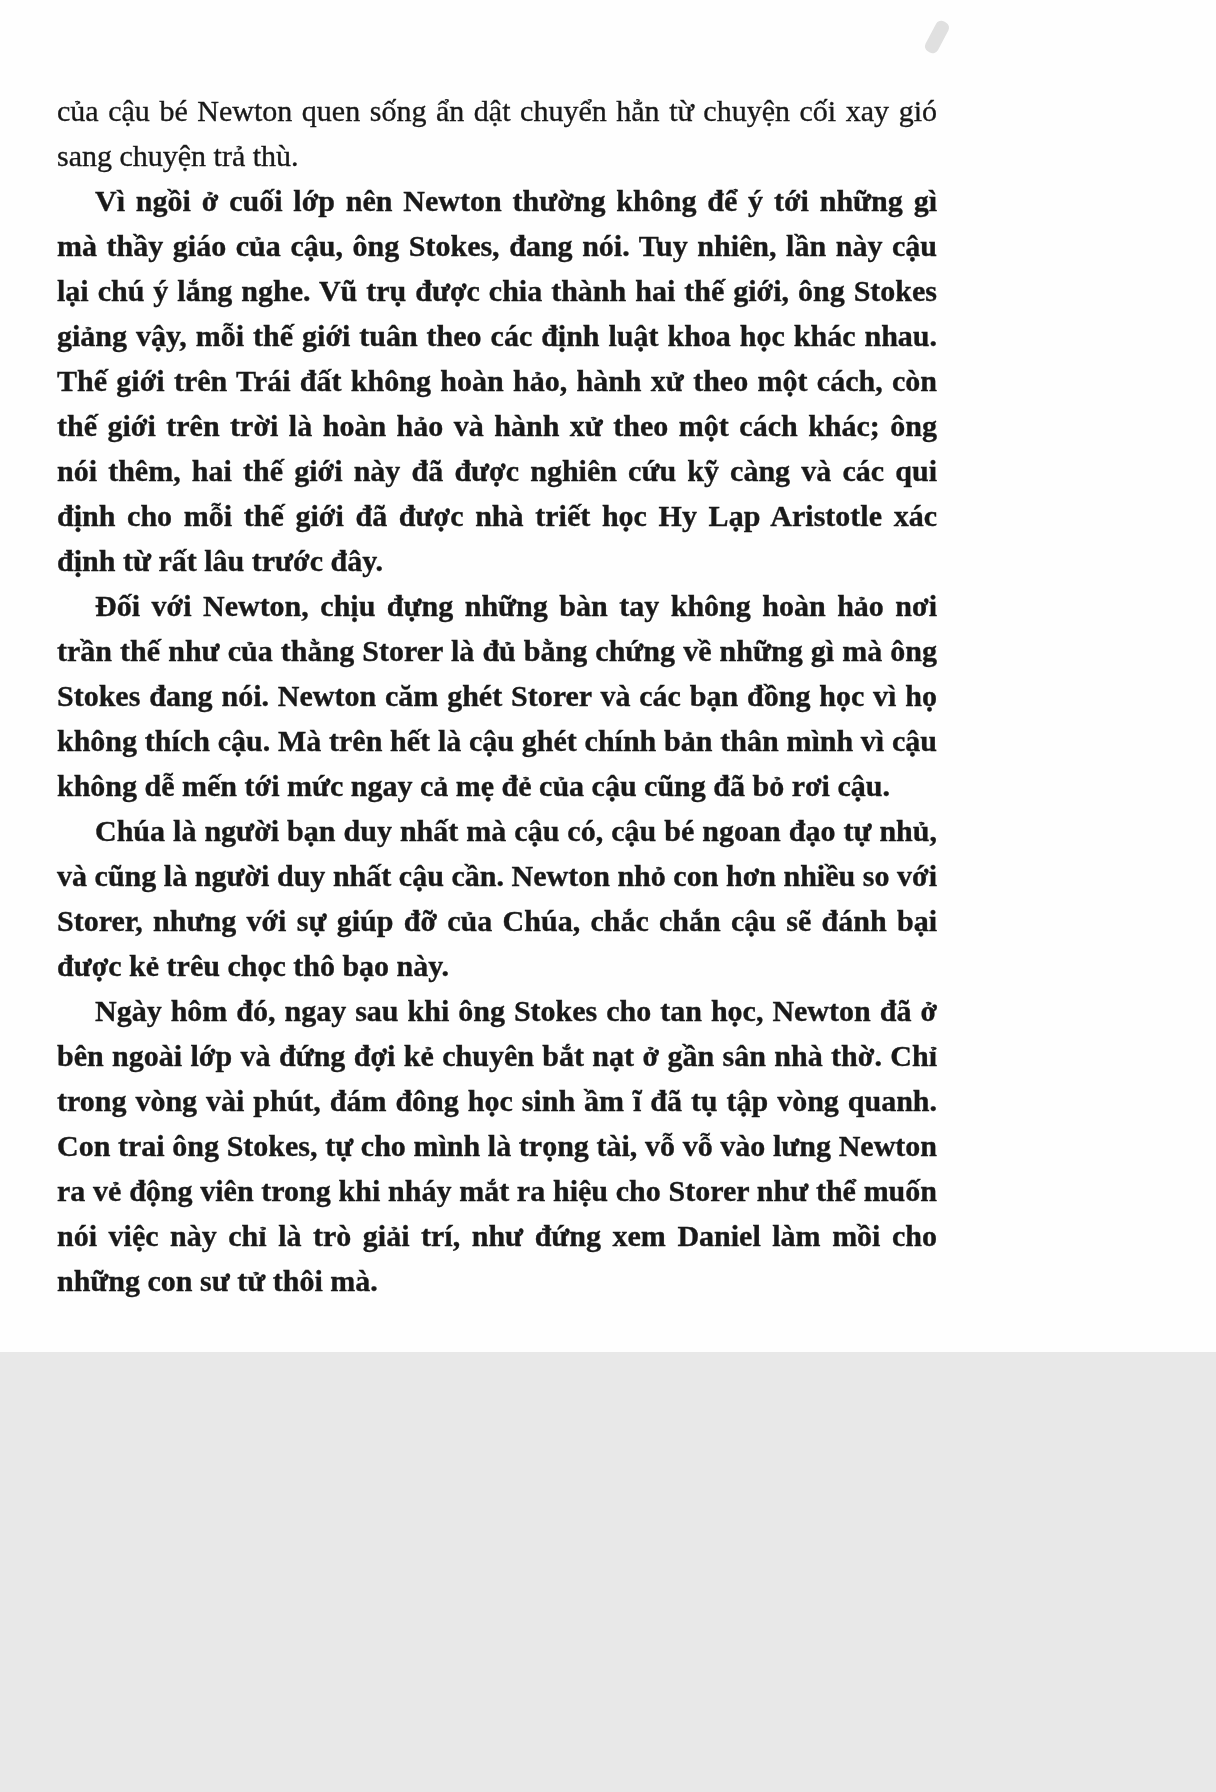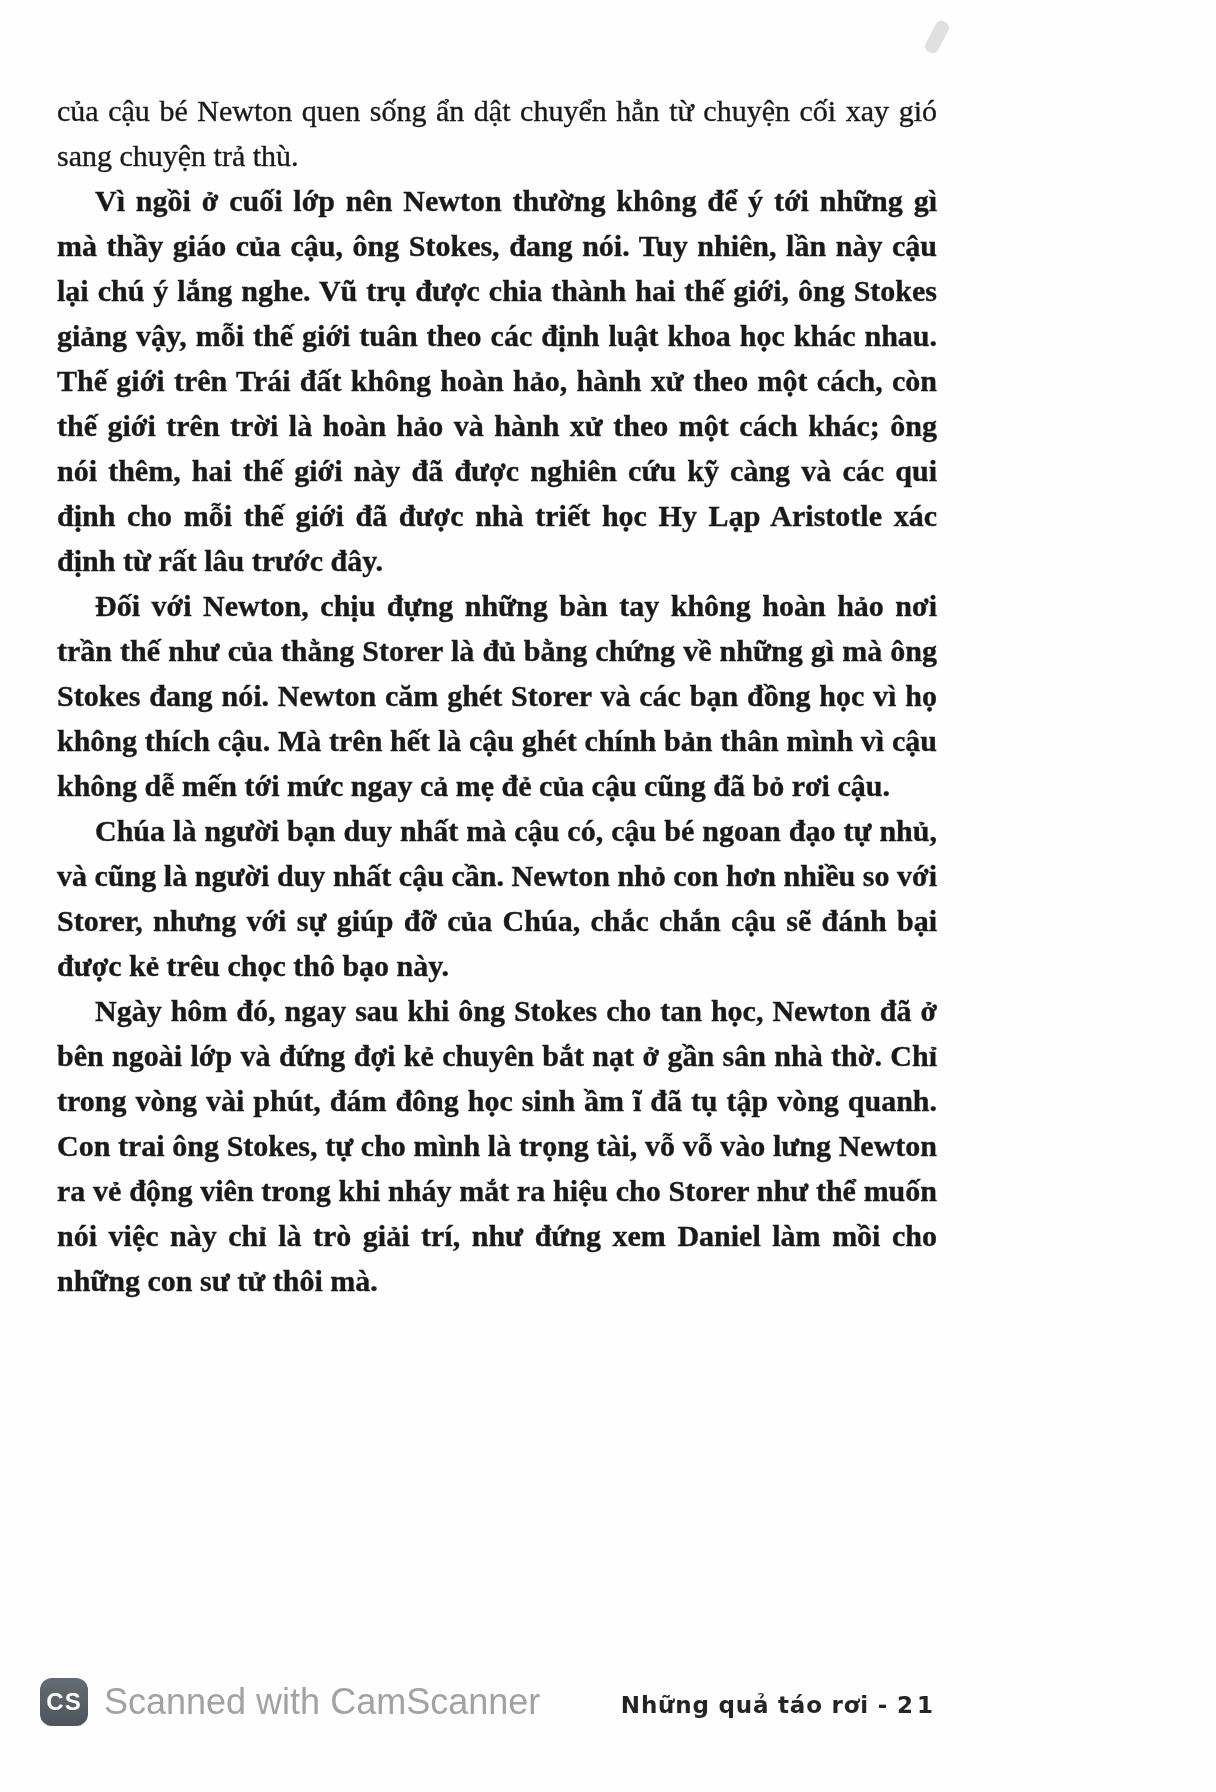--- a/index.html
+++ b/index.html
@@ -3,21 +3,21 @@
 <meta charset="utf-8">
 <style>
   html, body {
     margin: 0;
     padding: 0;
     background: #e8e8e8;
   }
   .page {
     position: relative;
     width: 1216px;
-    height: 1792px;
+    height: 1352px;
     margin: 0 auto;
     background: #fefefe;
     overflow: hidden;
     font-family: "Liberation Serif", serif;
   }
   .scan-artifact {
     position: absolute;
     left: 930px;
     top: 20px;
     width: 14px;

